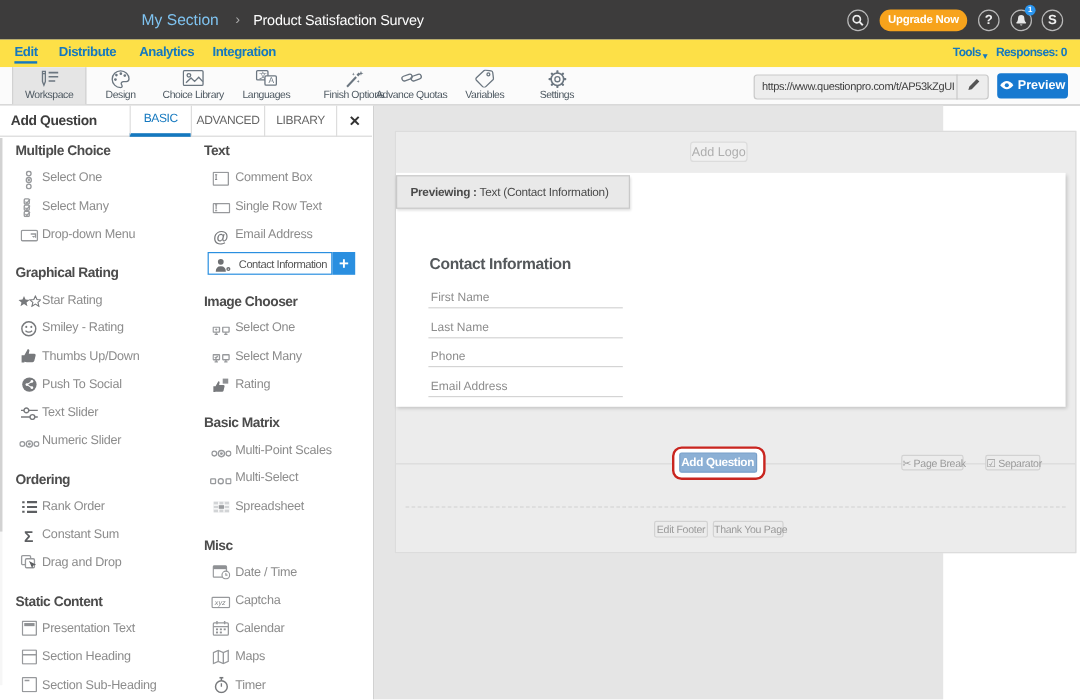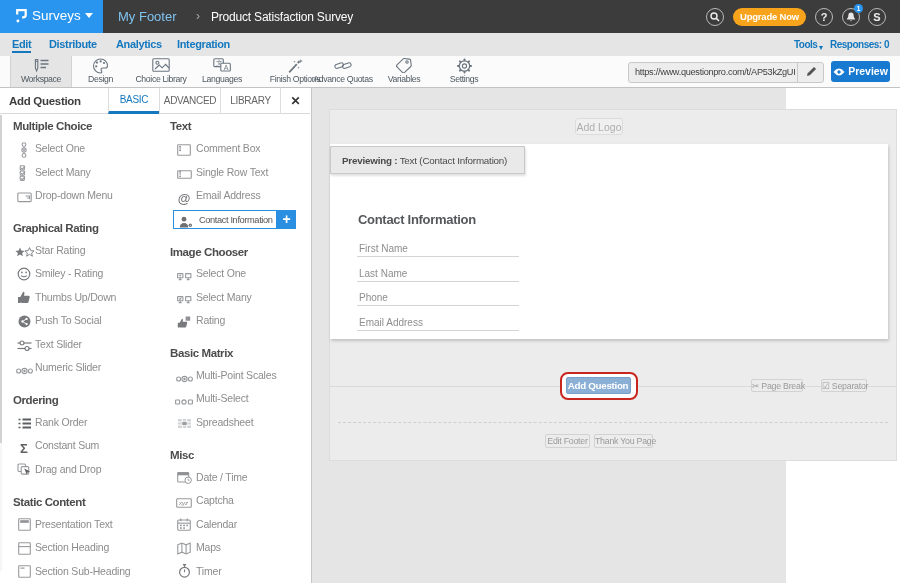--- a/index.html
+++ b/index.html
@@ -9,21 +9,21 @@
 #bluebox{position:absolute;left:0;top:0;width:103px;height:34px;background:#2a95ef;color:#fff}
 #bluebox .sv{position:absolute;left:32px;top:8px;font-size:13.5px;color:#fff}
 #bluebox .caret{position:absolute;left:85px;top:13px;width:0;height:0;border-left:4.5px solid transparent;border-right:4.5px solid transparent;border-top:5px solid #fff}
 #crumb1{position:absolute;left:118px;top:9px;font-size:13px;color:#7fc3f0}
 #crumbsep{position:absolute;left:196px;top:9px;font-size:12px;color:#aaa}
 #crumb2{position:absolute;left:211px;top:9.5px;font-size:12px;color:#fdfdfd;letter-spacing:-0.2px}
 .cir{position:absolute;top:8px;width:18px;height:18px;border:1.4px solid #b9b9b9;border-radius:50%;color:#eee;text-align:center;font-size:11px;font-weight:bold;line-height:16px}
 #upg{position:absolute;left:733px;top:8px;width:73px;height:18px;background:#f7a31c;border-radius:9px;color:#fff;font-size:9.5px;font-weight:bold;text-align:center;line-height:18px;letter-spacing:-0.2px}
 #badge{position:absolute;left:854px;top:4px;width:9px;height:9px;background:#2a95ef;border-radius:50%;color:#fff;font-size:6.5px;text-align:center;line-height:9px;font-weight:bold}
 
-#navrow{position:absolute;left:0;top:33px;width:900px;height:23px;background:#e5e5e5}
+#navrow{position:absolute;left:0;top:33px;width:900px;height:23px;background:#fde047}
 #navrow span{position:absolute;top:5px;font-size:11px;color:#1478bf;font-weight:bold;letter-spacing:-0.35px;white-space:nowrap}
 #navrow .rt{font-size:10px;letter-spacing:-0.5px}
 
 #toolbar{position:absolute;left:0;top:56px;width:900px;height:32px;background:#fbfbfb;border-bottom:1px solid #c2c2c2}
 .ttab{position:absolute;top:0;width:62px;height:31px;text-align:center}
 .ttab.active{background:#e5e5e5;border-left:1px solid #d2d2d2;border-right:1px solid #d2d2d2}
 .tic{margin-top:2px;height:16px}
 .tlb{font-size:8.7px;color:#4d5861;white-space:nowrap;margin-left:-20px;margin-right:-20px;letter-spacing:-0.35px}
 #urlbox{position:absolute;left:628px;top:62px;width:196px;height:21px;background:#ededed;border:1px solid #c9c9c9;border-radius:3px;font-size:9.2px;color:#3f3f3f;line-height:19px;padding-left:6px;padding-right:12px;letter-spacing:-0.3px;white-space:nowrap;overflow:hidden}
 #urlpencil{position:absolute;left:797px;top:62px;width:27px;height:21px;border-left:1px solid #c9c9c9;text-align:center;line-height:20px}
@@ -64,48 +64,40 @@
 
 #efchip{left:215px;top:324px;width:45px;height:14px;line-height:13px}
 #typchip{left:264px;top:324px;width:59px;height:14px;line-height:13px}
 #pbchip{left:421px;top:269px;width:52px;height:13px;line-height:12px}
 #sepchip{left:491px;top:269px;width:46px;height:13px;line-height:12px}
 </style></head>
 <body>
 <div id="app">
 
   <div id="topbar">
-    <div id="crumb1">My Footer</div>
+    <div id="crumb1">My Section</div>
     <div id="crumbsep">›</div>
     <div id="crumb2">Product Satisfaction Survey</div>
     <div class="cir" style="left:706px">
       <svg width="10" height="10" viewBox="0 0 10 10" style="margin-top:3px">
           <circle cx="4" cy="4" r="3" stroke="#eee" stroke-width="1.4" fill="none"></circle>
           <path d="M6.2 6.2 L9 9" stroke="#eee" stroke-width="1.6"></path>
         </svg>
     </div>
     <div id="upg">Upgrade Now</div>
     <div class="cir" style="left:815px">?</div>
     <div class="cir" style="left:842px">
       <svg width="10" height="11" viewBox="0 0 10 11" style="margin-top:2.5px">
           <path d="M5 0.4 a2.6 2.6 0 0 1 2.6 2.6 c0 2.4 0.9 3.3 1.4 3.8 a0.4 0.4 0 0 1-0.3 0.7 H1.3 a0.4 0.4 0 0 1-0.3-0.7 c0.5-0.5 1.4-1.4 1.4-3.8 A2.6 2.6 0 0 1 5 0.4 Z" fill="#e8e8e8"></path>
           <path d="M3.9 8.5 a1.15 1.15 0 0 0 2.2 0 Z" fill="#e8e8e8"></path>
         </svg>
     </div>
     <div id="badge">1</div>
     <div class="cir" style="left:868px">S</div>
   </div>
-  <div id="bluebox">
-    <svg width="11" height="14" viewBox="0 0 11 14" style="position:absolute;left:16px;top:9px">
-      <path d="M1.2 5.5 V1.1 H9.7 V6 Q9.7 8.4 6.9 8.4 H6.1" stroke="#fff" stroke-width="2.2" fill="none"></path>
-      <circle cx="1.9" cy="12" r="1.45" fill="#fff"></circle>
-    </svg>
-    <span class="sv">Surveys</span>
-      <span class="caret"></span>
-  </div>
 
   <div id="navrow">
     <span style="left:12px;border-bottom:2px solid #1478bf;padding-bottom:1px">Edit</span>
     <span style="left:49px">Distribute</span>
     <span style="left:116px">Analytics</span>
     <span style="left:177px">Integration</span>
     <span class="rt" style="left:794px;top:6px">Tools <span style="font-size:7px;vertical-align:1.5px">▼</span></span>
     <span class="rt" style="right:11px;left:auto;top:6px">Responses: 0</span>
   </div>
 

